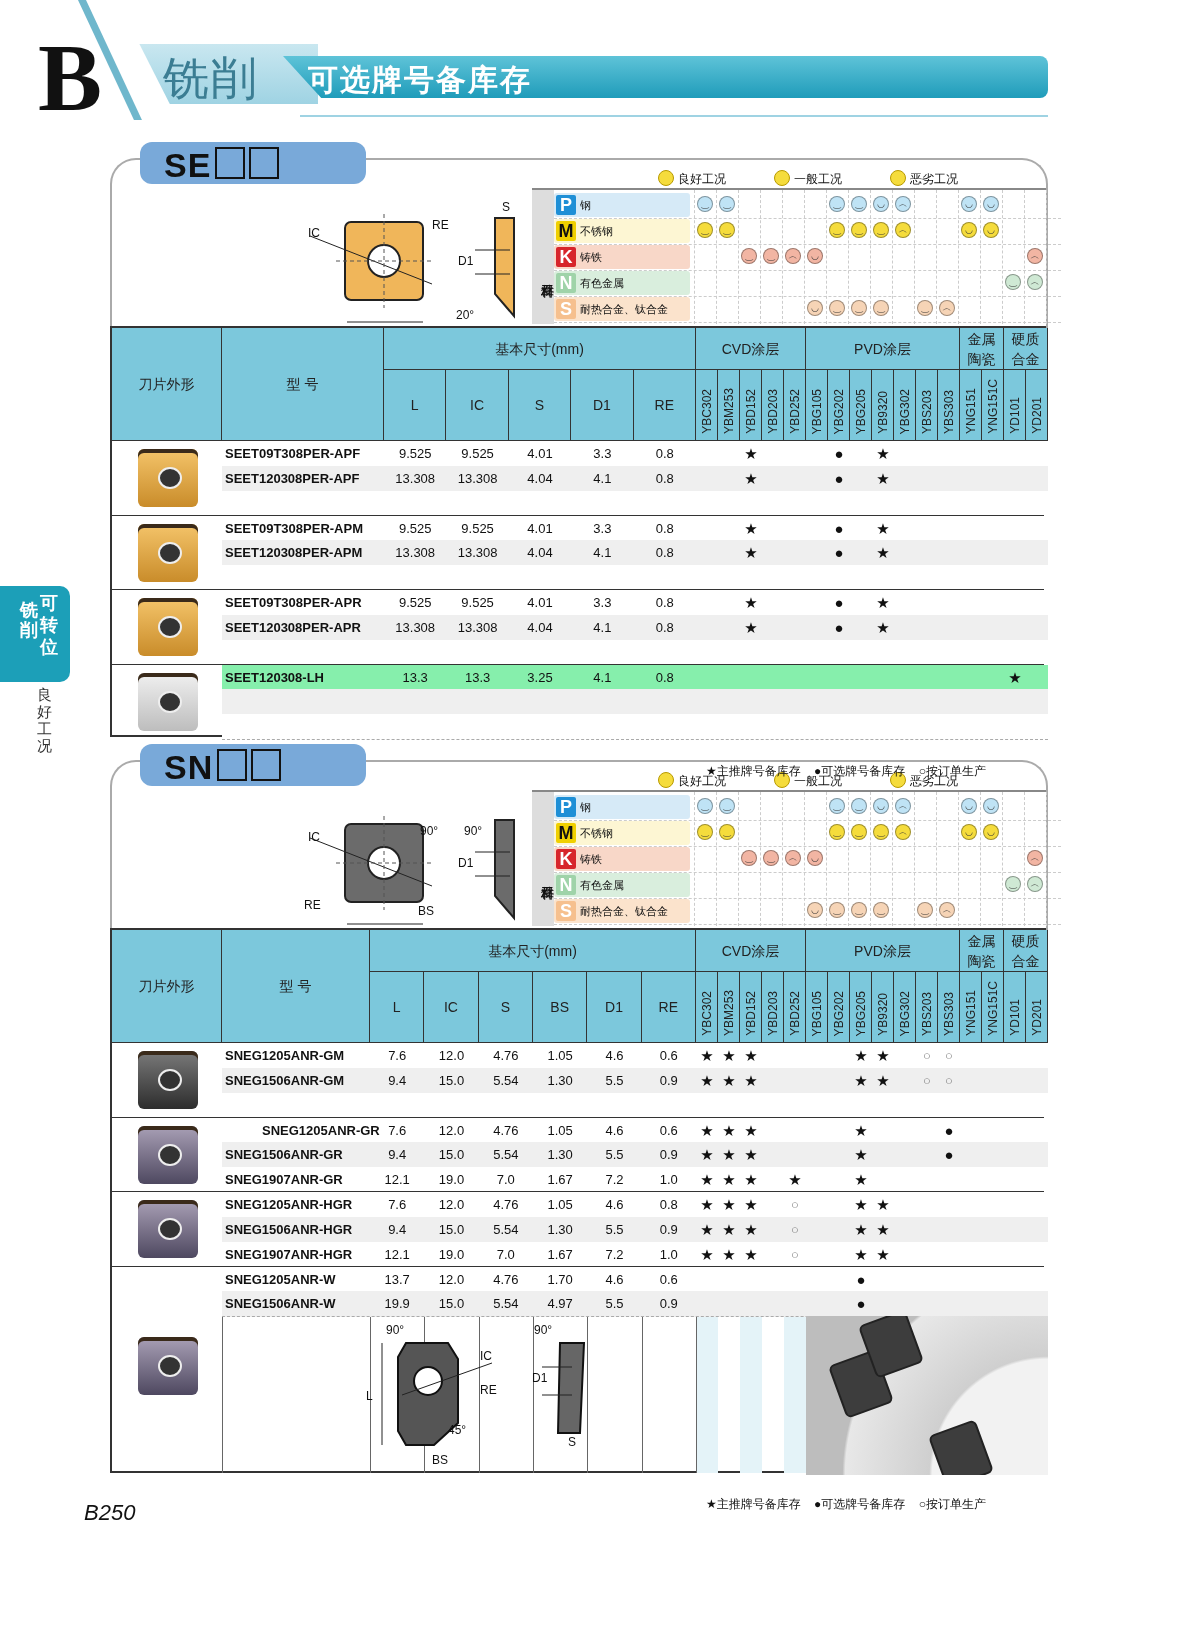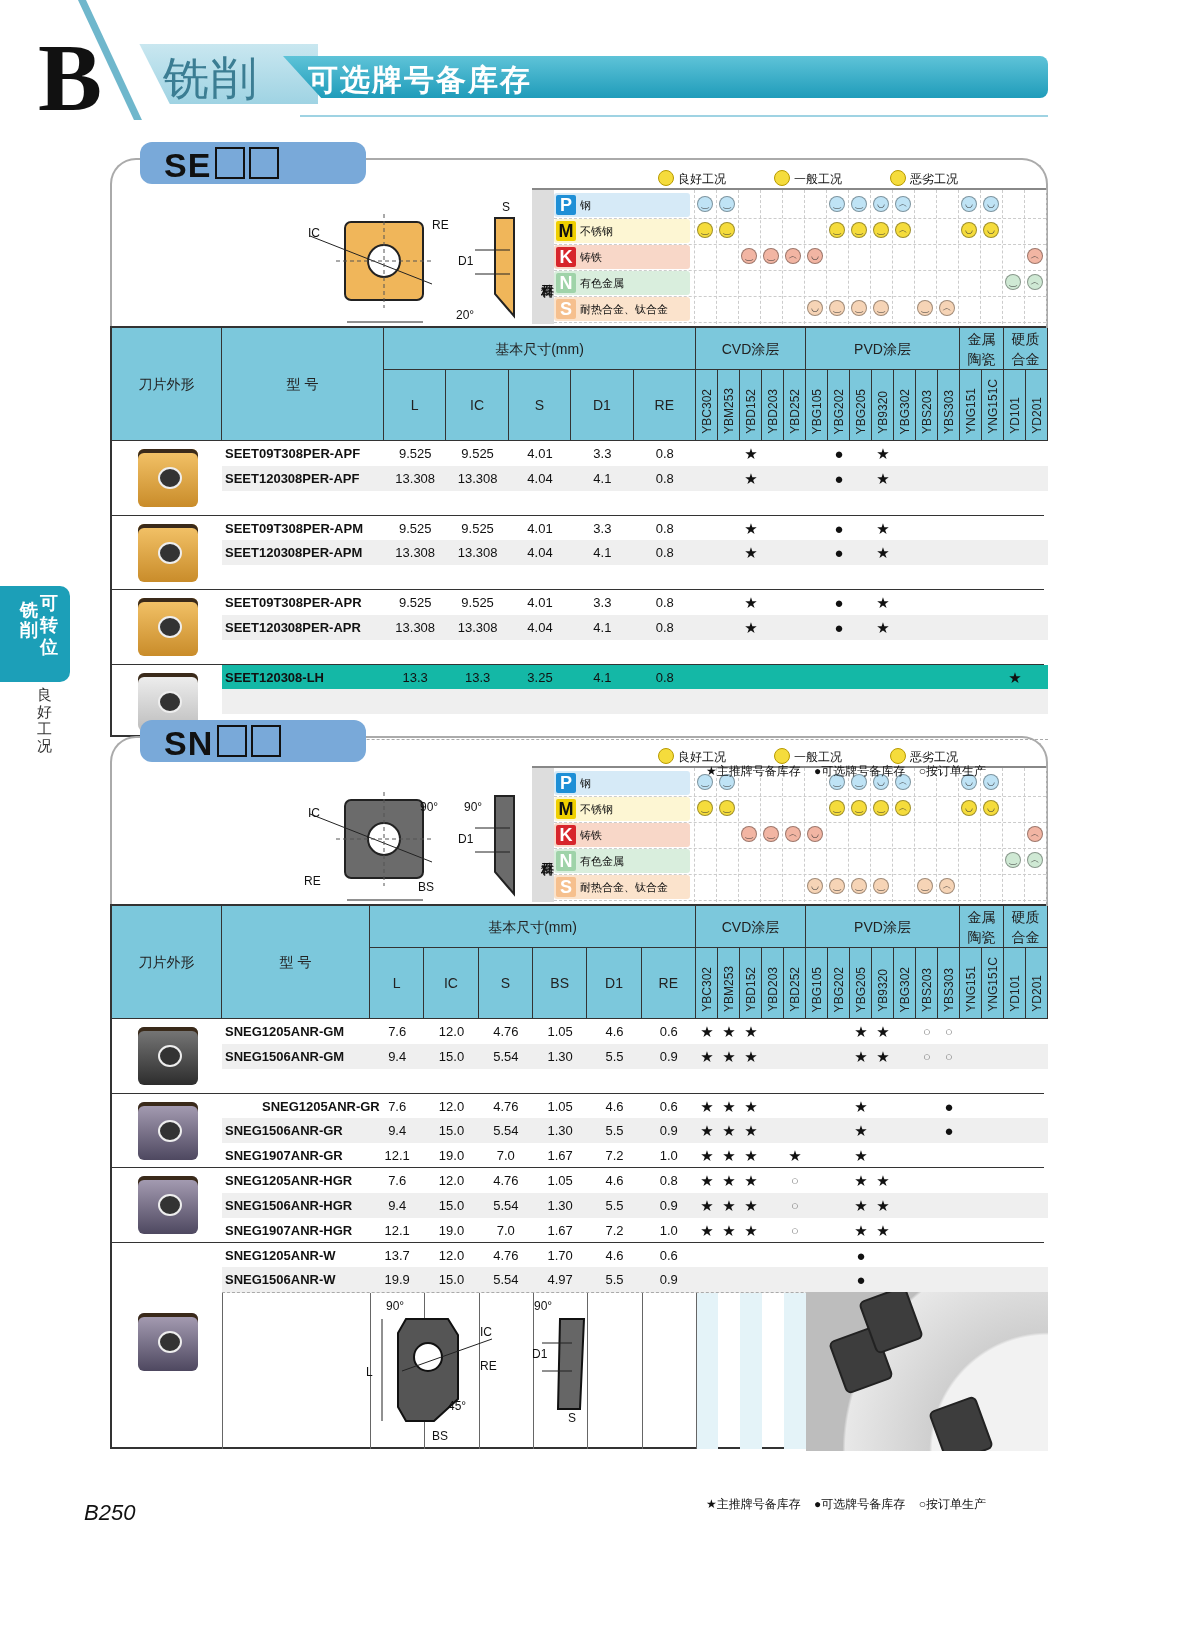--- a/index.html
+++ b/index.html
@@ -22,21 +22,21 @@
   .sec{left:110px;width:936px;}
   .sec-frame{position:absolute;left:0;top:0;width:934px;border:2px solid #aaa;border-bottom:none;border-radius:26px 26px 0 0;}
   .pill{position:absolute;left:30px;top:-16px;width:226px;height:42px;background:#79a9d9;border-radius:12px;}
   .pill-t{position:absolute;left:54px;top:-12px;font-size:34px;font-weight:900;letter-spacing:1px;}
   .box{display:inline-block;width:26px;height:28px;border:2px solid #111;margin-left:4px;vertical-align:-2px;}
   
   .legend{position:absolute;font-size:12px;}
   .legend span{display:inline-block;margin-right:24px;}
   .mat{position:absolute;left:422px;width:514px;border-top:2px solid #888;}
   .mat-side{position:absolute;left:0;top:0;width:22px;background:#ddd;font-size:13px;text-align:center;line-height:14px;padding-top:34px;box-sizing:border-box;}
-  .mat-row{position:absolute;left:22px;height:26px;width:492px;border-bottom:1px dashed #ccc;}
+  .mat-row{position:absolute;left:22px;height:26px;width:492px;border-bottom:1px dashed #ccc;padding-left:15px;}
   .mat-lab{position:absolute;left:0;top:1px;width:136px;height:24px;border-radius:3px;font-size:11px;line-height:24px;}
   .mat-lab b{display:inline-block;width:20px;height:20px;margin:2px 4px 0 2px;color:#fff;text-align:center;line-height:20px;font-size:18px;font-weight:900;vertical-align:top;border-radius:2px;}
   .face{position:absolute;top:4px;width:16px;height:16px;border-radius:50%;border:1px solid rgba(0,0,0,.35);box-sizing:border-box;font-size:9px;line-height:14px;text-align:center;color:#333;}
   
   .tbl{position:absolute;left:0;width:936px;border:2px solid #333;border-left-width:2px;box-sizing:border-box;}
   .th{position:absolute;background:#7cc8dc;border-right:1px solid #333;border-bottom:1px solid #333;box-sizing:border-box;font-size:14px;color:#222;text-align:center;}
   .vlab{position:absolute;bottom:6px;width:22px;writing-mode:vertical-rl;transform:rotate(180deg);font-size:12px;text-align:left;line-height:22px;}
   .stripe{position:absolute;width:22px;background:#e4f3f8;}
   .vline{position:absolute;width:1px;background:#333;}
   .row{position:absolute;left:110px;height:25px;border-bottom:1px dashed #aaa;font-size:13px;}
@@ -322,21 +322,21 @@
         <div class="cell" style="left:162px;width:62.4px;"></div>
         <div class="cell" style="left:224.4px;width:62.4px;"></div>
         <div class="cell" style="left:286.8px;width:62.4px;"></div>
         <div class="cell" style="left:349.2px;width:62.4px;"></div>
         <div class="cell" style="left:411.6px;width:62.4px;"></div>
       </div>
       <div class="grp-line" style="left:0;top:335.5px;width:932px;height:1px;background:#333;"></div>
       <div class="thumb" style="left:26px;top:344.5px;width:60px;height:58px;background:linear-gradient(#f0f0f0,#bdbdbd);box-shadow:0 4px 0 #3a2a1a inset;">
         <div style="position:absolute;left:20px;top:18px;width:20px;height:18px;border-radius:50%;background:#333;border:2px solid #eee;"></div>
       </div>
-      <div class="row" style="left:110px;top:336.5px;width:826px;background:#14b8a6;">
+      <div class="row" style="left:110px;top:336.5px;width:826px;background:#86efac;">
         <div class="cell code" style="left:0;width:158px;">SEET120308-LH</div>
         <div class="cell" style="left:162px;width:62.4px;">13.3</div>
         <div class="cell" style="left:224.4px;width:62.4px;">13.3</div>
         <div class="cell" style="left:286.8px;width:62.4px;">3.25</div>
         <div class="cell" style="left:349.2px;width:62.4px;">4.1</div>
         <div class="cell" style="left:411.6px;width:62.4px;">0.8</div>
         <div class="mark" style="left:782px;top:0;">★</div>
       </div>
       <div class="row" style="left:110px;top:361.3px;width:826px;background:#efefef;">
         <div class="cell code" style="left:0;width:158px;"></div>
@@ -349,21 +349,21 @@
       <div class="row" style="left:110px;top:386.1px;width:826px;background:#fff;">
         <div class="cell code" style="left:0;width:158px;"></div>
         <div class="cell" style="left:162px;width:62.4px;"></div>
         <div class="cell" style="left:224.4px;width:62.4px;"></div>
         <div class="cell" style="left:286.8px;width:62.4px;"></div>
         <div class="cell" style="left:349.2px;width:62.4px;"></div>
         <div class="cell" style="left:411.6px;width:62.4px;"></div>
       </div>
     </div>
   </div>
-<div id="sec-SN" class="abs sec" style="top:736px;height:712px;">
+<div id="sec-SN" class="abs sec" style="top:760px;height:712px;">
     <div class="sec-frame" style="height:170px;"></div>
     <div class="pill"></div>
     <div class="pill-t"><span>SN</span><span class="box"></span><span class="box"></span></div>
     <div style="position:absolute;left:100px;top:26px;width:320px;height:150px;"><svg width="320" height="150" viewBox="0 0 320 150">
     <rect x="135" y="38" width="78" height="78" rx="6" fill="#6b6b6b" stroke="#222" stroke-width="2"></rect>
     <circle cx="174" cy="77" r="16" fill="#fff" stroke="#222" stroke-width="2"></circle>
     <line x1="100" y1="52" x2="222" y2="100" stroke="#222"></line>
     <line x1="174" y1="30" x2="174" y2="124" stroke="#555" stroke-dasharray="4 3"></line>
     <line x1="126" y1="77" x2="222" y2="77" stroke="#555" stroke-dasharray="4 3"></line>
     <polygon points="285,34 304,34 304,132 285,110" fill="#6b6b6b" stroke="#222" stroke-width="2"></polygon>

